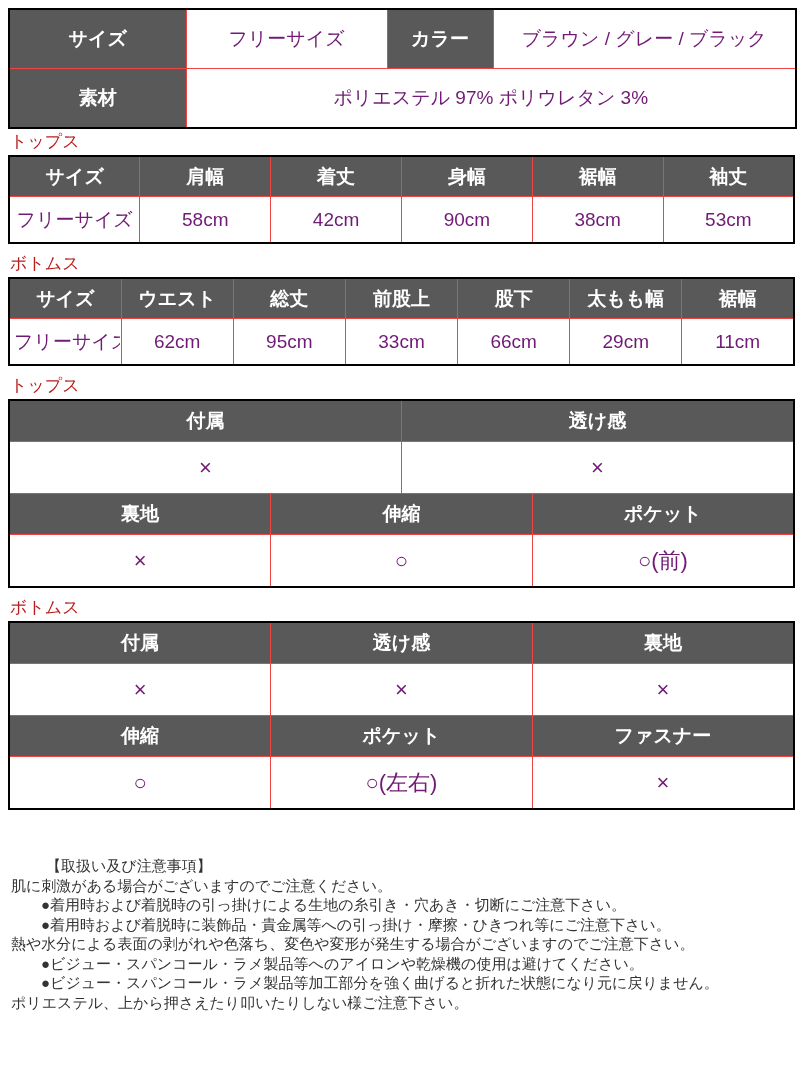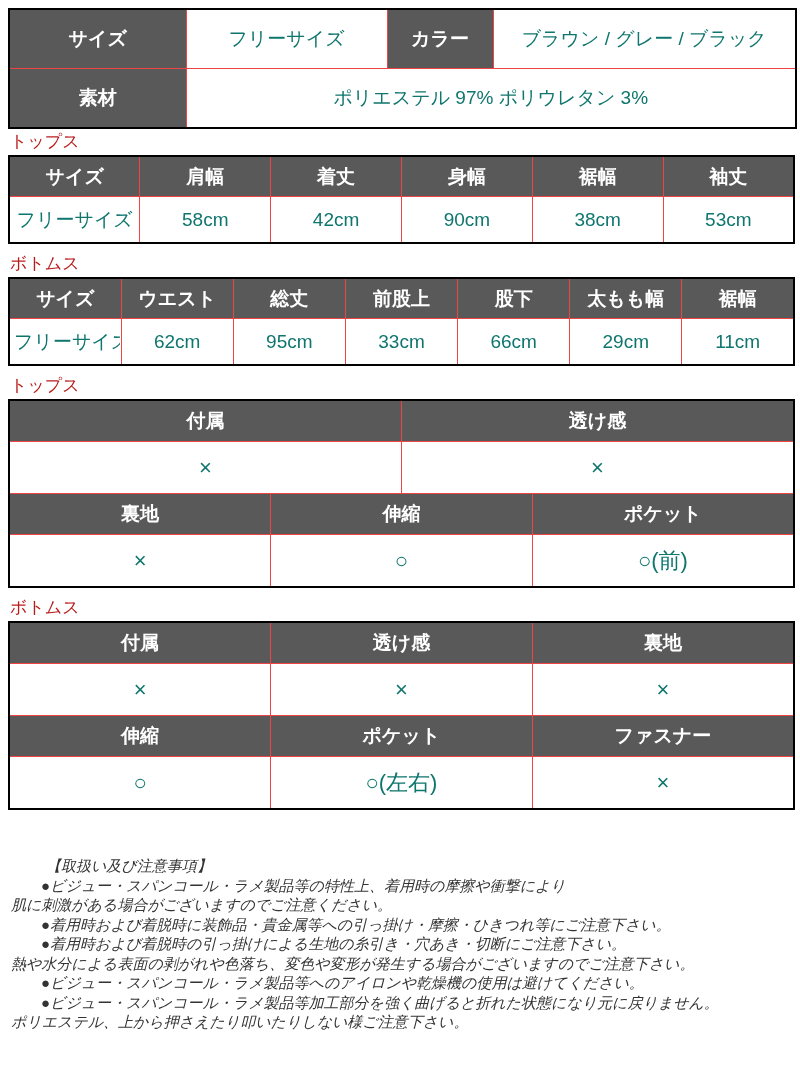--- a/index.html
+++ b/index.html
@@ -32,21 +32,21 @@
     white-space: nowrap;
   }
   th.hdr {
     background: #595959;
     color: #ffffff;
     font-weight: bold;
     font-size: 19px;
   }
   td.val {
     background: #ffffff;
-    color: #0f766e;
+    color: #701a75;
     font-size: 19px;
     font-weight: normal;
     border-radius: 18px;
   }
   td.sym {
     font-size: 22px;
   }
   
   .spec-table th, .spec-table td { height: 50px; }
   
@@ -63,21 +63,20 @@
     line-height: 20px;
   }
   .section-label.first {
     margin-top: 3px;
   }
   .care {
     margin-top: 46px;
     font-size: 15px;
     line-height: 19.5px;
     color: #333;
-    font-style: italic;
   }
   .care .line { white-space: nowrap; }
   .care .ind-a { padding-left: 38px; }  
   .care .ind-b { padding-left: 33px; }  
   .care .ind-0 { padding-left: 3px; }   
 </style>
 </head>
 <body>
 
 <div class="page">
@@ -207,23 +206,22 @@
     <tr>
       <td class="val sym">○</td>
       <td class="val sym">○(左右)</td>
       <td class="val sym">×</td>
     </tr>
   </tbody>
     </table>
 
   <div class="care">
     <div class="line ind-a">【取扱い及び注意事項】</div>
-    <div class="line ind-b">●ビジュー・スパンコール・ラメ製品等の特性上、着用時の摩擦や衝撃により</div>
     <div class="line ind-0">肌に刺激がある場合がございますのでご注意ください。</div>
+    <div class="line ind-b">●着用時および着脱時の引っ掛けによる生地の糸引き・穴あき・切断にご注意下さい。</div>
     <div class="line ind-b">●着用時および着脱時に装飾品・貴金属等への引っ掛け・摩擦・ひきつれ等にご注意下さい。</div>
-    <div class="line ind-b">●着用時および着脱時の引っ掛けによる生地の糸引き・穴あき・切断にご注意下さい。</div>
     <div class="line ind-0">熱や水分による表面の剥がれや色落ち、変色や変形が発生する場合がございますのでご注意下さい。</div>
     <div class="line ind-b">●ビジュー・スパンコール・ラメ製品等へのアイロンや乾燥機の使用は避けてください。</div>
     <div class="line ind-b">●ビジュー・スパンコール・ラメ製品等加工部分を強く曲げると折れた状態になり元に戻りません。</div>
     <div class="line ind-0">ポリエステル、上から押さえたり叩いたりしない様ご注意下さい。</div>
   </div>
 
 </div>
 
 </body></html>

